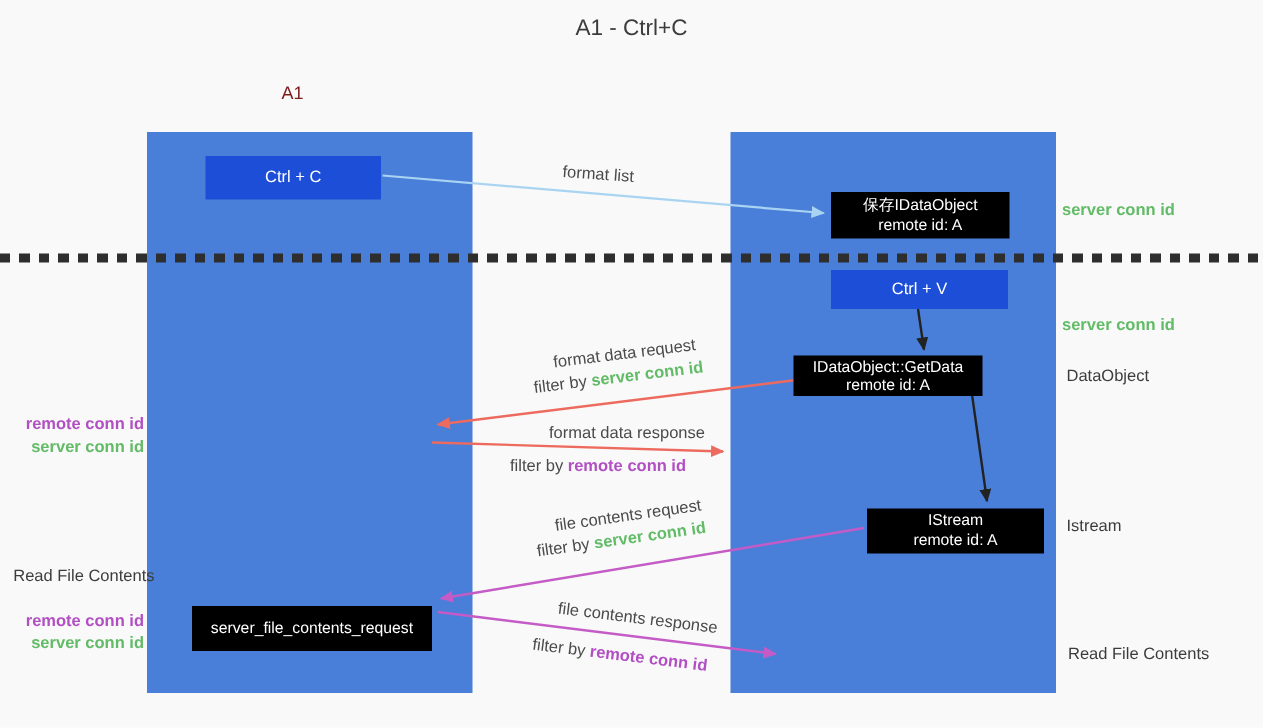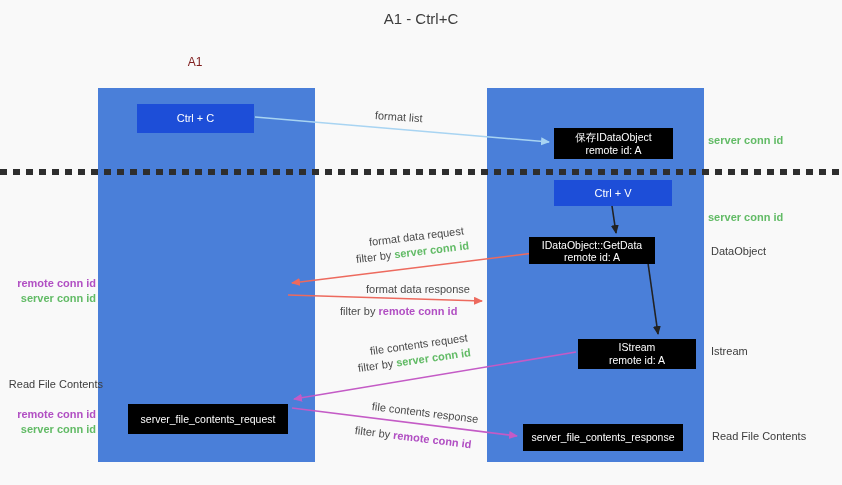--- a/index.html
+++ b/index.html
@@ -106,23 +106,20 @@
     <span>IDataObject::GetData</span>
     <span>remote id: A</span>
   </div>
   <div class="node orange n-istream">
     <span>IStream</span>
     <span>remote id: A</span>
   </div>
   <div class="node orange n-fileq">
     <span>server_file_contents_request</span>
   </div>
-  <div class="node orange n-filer">
-    <span>server_file_contents_response</span>
-  </div>
 
   <div class="lbl bg l-sct">server conn id</div>
   <div class="lbl bg l-scm">server conn id</div>
   <div class="lbl dark l-do">DataObject</div>
   <div class="lbl dark l-is">Istream</div>
   <div class="lbl dark l-wf">Read File Contents</div>
 
   <div class="lbl ralign r96 l-pair1">
     <div class="bp">remote conn id</div>
     <div class="bg">server conn id</div>

